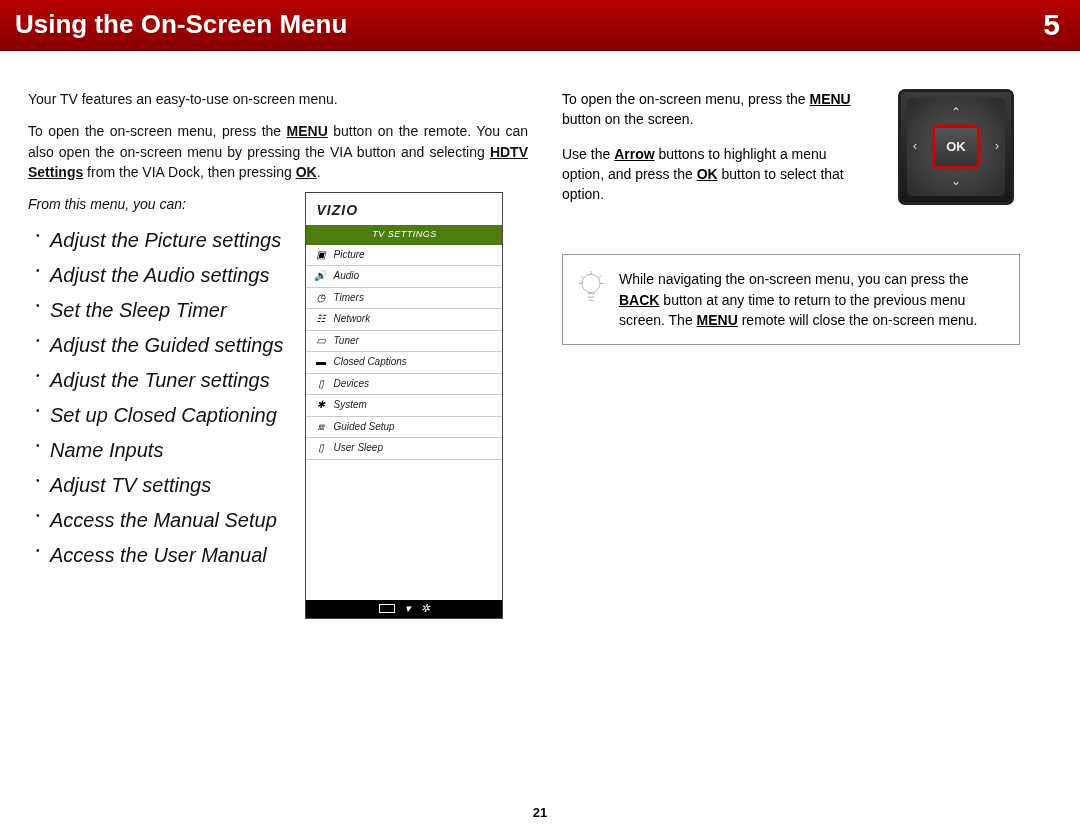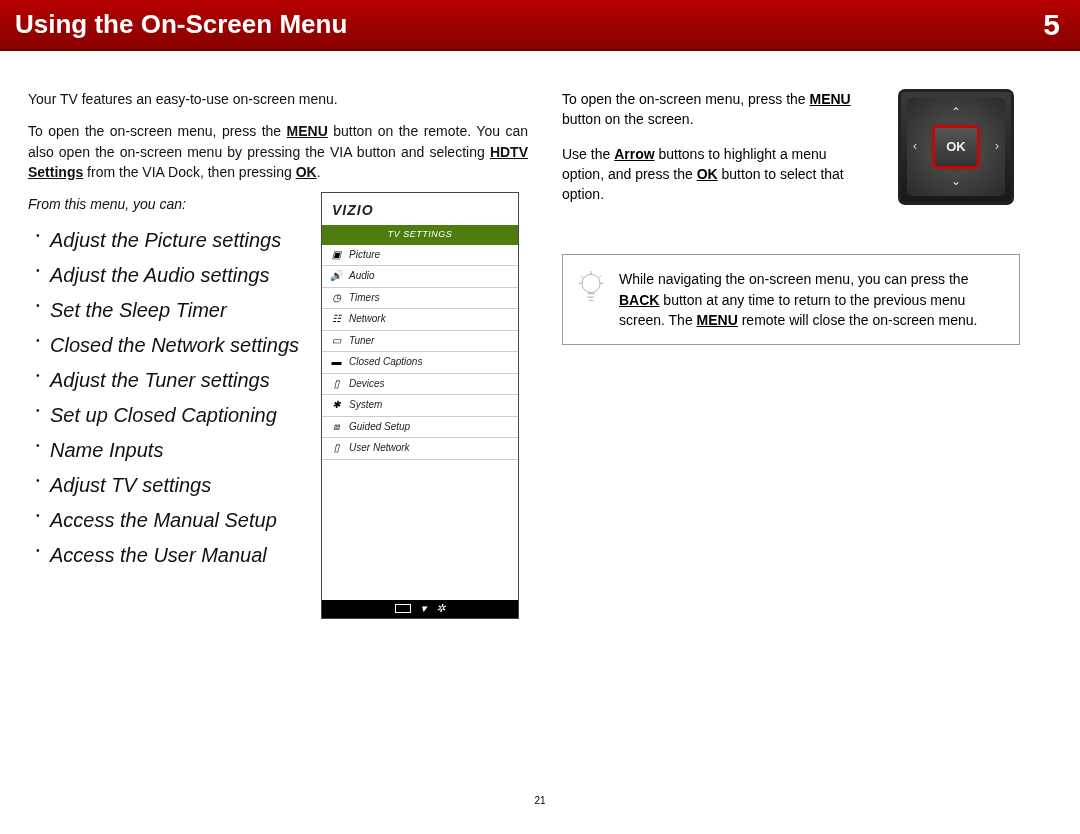--- a/index.html
+++ b/index.html
@@ -195,24 +195,25 @@
   .bulb {
     width: 28px;
     flex-shrink: 0;
     color: #999;
     margin-top: 2px;
   }
   .bulb svg { stroke: #aaa; fill: none; stroke-width: 0.8; }
 
   .page-num {
     position: absolute;
-    bottom: 28px;
+    bottom: 14px;
     left: 50%;
     transform: translateX(-50%);
-    font-size: 10px;
+    font-size: 13px;
+    font-weight: bold;
   }
   b { font-weight: 700; text-decoration: underline; }
 </style>
 </head>
 <body>
 
 <div class="banner">
   <span class="banner-title">Using the On-Screen Menu</span>
   <span class="banner-num">5</span>
 </div>
@@ -225,21 +226,21 @@
       <span>To open the on-screen menu, press the </span><b>MENU</b><span> button on the remote. You can also open the on-screen menu by pressing the VIA button and selecting </span><b>HDTV Settings</b><span> from the VIA Dock, then pressing </span><b>OK</b><span>.</span>
     </p>
 
     <div class="list-wrap">
       <div>
         <p>From this menu, you can:</p>
         <ul class="bullets">
           <li>Adjust the Picture settings</li>
           <li>Adjust the Audio settings</li>
           <li>Set the Sleep Timer</li>
-          <li>Closed the Network settings</li>
+          <li>Adjust the Guided settings</li>
           <li>Adjust the Tuner settings</li>
           <li>Set up Closed Captioning</li>
           <li>Name Inputs</li>
           <li>Adjust TV settings</li>
           <li>Access the Manual Setup</li>
           <li>Access the User Manual</li>
         </ul>
       </div>
 
       <div class="tvmenu">
@@ -276,21 +277,21 @@
         <div class="tv-item">
             <span class="tv-icon">✱</span>
             <span>System</span>
           </div>
         <div class="tv-item">
             <span class="tv-icon">⧈</span>
             <span>Guided Setup</span>
           </div>
         <div class="tv-item">
             <span class="tv-icon">▯</span>
-            <span>User Network</span>
+            <span>User Sleep</span>
           </div>
         <div class="tv-spacer"></div>
         <div class="tv-footer">
           <span></span>
           <span class="v">▾</span>
           <span class="g">✲</span>
         </div>
       </div>
     </div>
   </div>

